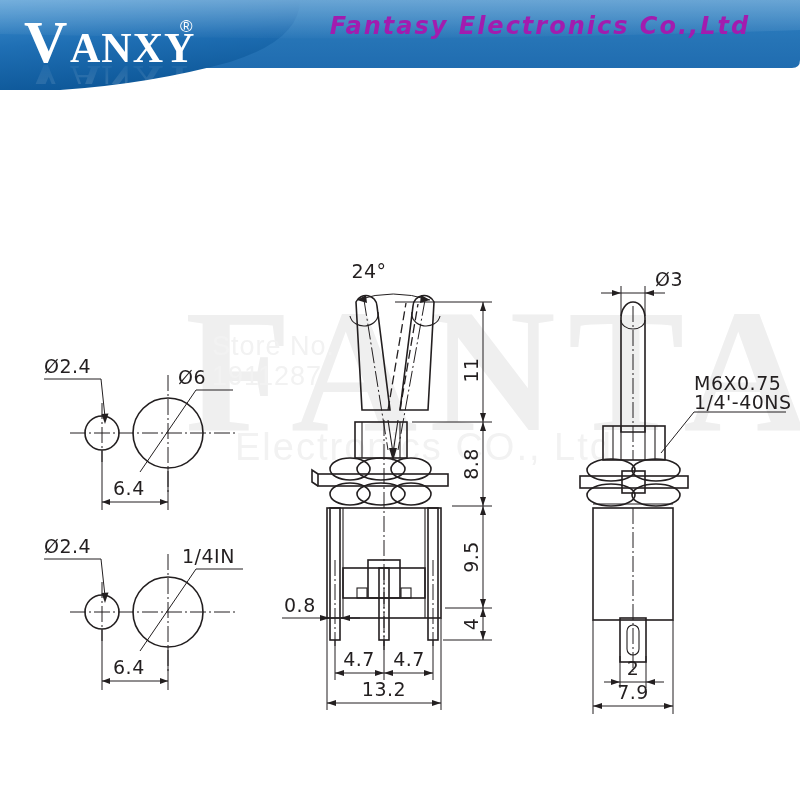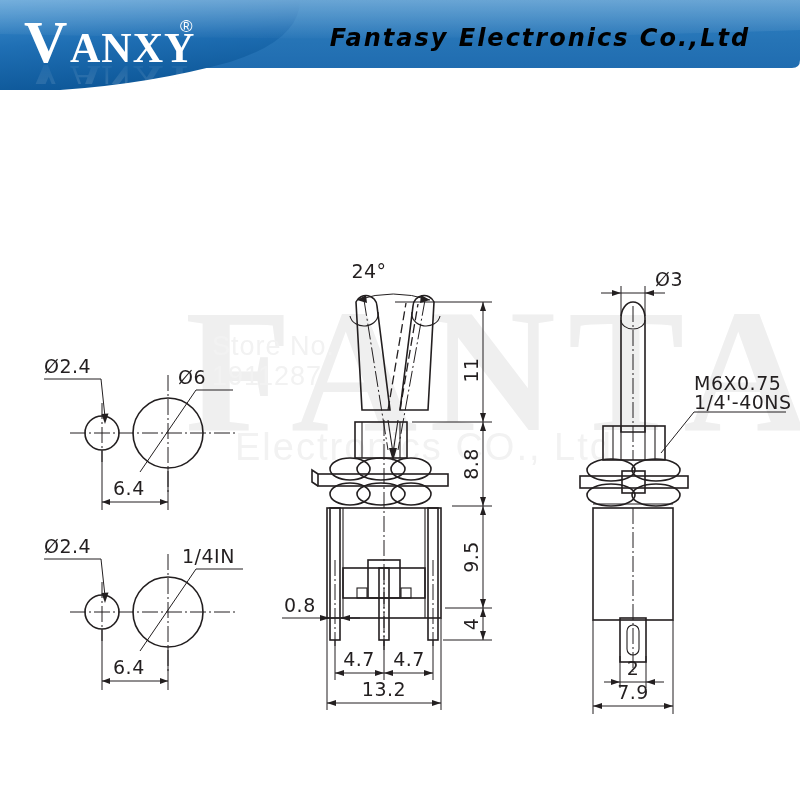--- a/index.html
+++ b/index.html
@@ -25,24 +25,24 @@
   }
   #header-svg { position:absolute; left:0; top:0; }
   #logo-wrap {
     position: absolute;
     left: 18px; top: 6px;
     width: 250px; height: 78px;
   }
   #logo-svg { position:absolute; left:0; top:0; }
   #company-name {
     position: absolute;
-    left: 300px; top: 24px;
+    left: 300px; top: 12px;
     width: 480px;
     text-align: center;
-    color: #000000;
+    color: #a21caf;
     font-family: "DejaVu Sans", sans-serif;
     font-style: italic;
     font-weight: bold;
     font-size: 24px;
     letter-spacing: 2.0px;
     white-space: nowrap;
   }
 
   
   #drawing {

